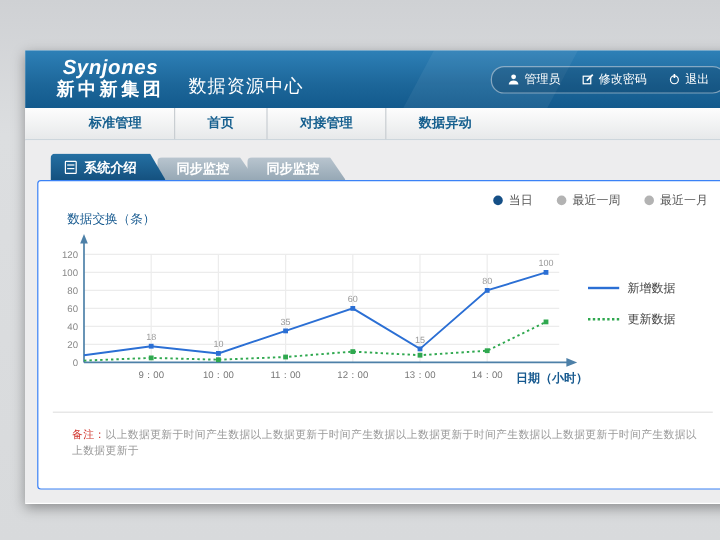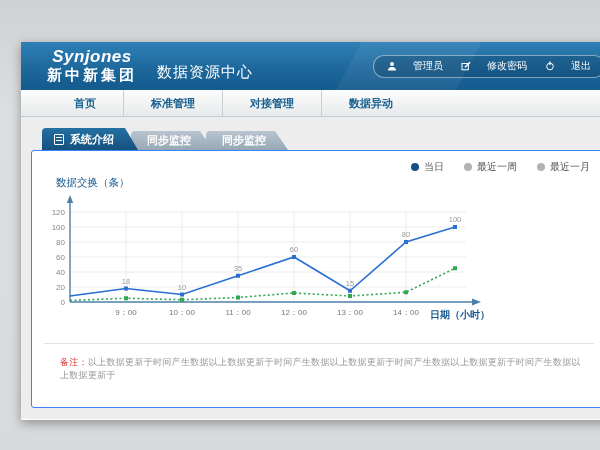--- a/index.html
+++ b/index.html
@@ -12,21 +12,21 @@
   .header{height:48px;background:linear-gradient(180deg,#2e80b7 0%,#1c6699 60%,#135a8d 100%);
           display:flex;align-items:center;padding:0 12px;box-sizing:border-box;position:relative;overflow:hidden}
   .header:after{content:"";position:absolute;right:150px;top:-20px;width:120px;height:95px;
           background:rgba(255,255,255,.06);transform:skewX(-28deg)}
   .logo{color:#fff;text-align:center;line-height:1.1;margin-left:14px}
   .logo-en{font-size:17px;font-weight:bold;font-style:italic;letter-spacing:.5px}
   .logo-cn{font-size:15px;font-weight:bold;letter-spacing:3px}
   .app-title{color:#fff;font-size:15px;margin-left:20px;margin-top:12px;letter-spacing:1px}
   .user-bar{margin-left:auto;display:flex;align-items:center;background:rgba(8,40,70,.22);
             border:1px solid rgba(255,255,255,.45);border-radius:11px;height:21px;padding:0 4px;z-index:2}
-  .user-item{display:flex;align-items:center;gap:16px;color:#fff;font-size:10px;padding:0 9px;cursor:pointer;white-space:nowrap}
+  .user-item{display:flex;align-items:center;gap:4px;color:#fff;font-size:10px;padding:0 9px;cursor:pointer;white-space:nowrap}
   .user-item svg{display:block}
   
   .navbar{height:27px;background:linear-gradient(180deg,#fdfdfd,#e7e9ea);border-bottom:1px solid #c2ccd4;
           display:flex;align-items:center;padding-left:26px;box-sizing:border-box}
   .nav-item{font-size:11px;font-weight:bold;color:#17608f;padding:0 27px;cursor:pointer;line-height:26px}
   .nav-item + .nav-item{border-left:1px solid #c9ced2}
   
   .content{background:#ededee;height:302px;padding-top:11px;box-sizing:border-box}
   .tabs{display:flex;align-items:flex-end;margin-left:21px;height:22px;position:relative}
   .tab{position:relative;color:#fff;font-size:11px;font-weight:bold;display:flex;align-items:center;
@@ -89,22 +89,22 @@
               <circle cx="5" cy="5.5" r="3.3" fill="none" stroke="#fff"></circle>
               <line x1="5" y1="0.6" x2="5" y2="4" stroke="#fff" stroke-width="1.3"></line>
             </svg>
           </span>
           <span>退出</span>
         </div>
       </div>
   </div>
 
   <div class="navbar">
+      <div class="nav-item">标准管理</div>
       <div class="nav-item">首页</div>
-      <div class="nav-item">标准管理</div>
       <div class="nav-item">对接管理</div>
       <div class="nav-item">数据异动</div>
     </div>
 
   <div class="content">
     <div class="tabs">
         <div class="tab active">
           <span class="tab-icon"></span>
           <span>系统介绍</span>
         </div>
@@ -179,20 +179,30 @@
           <text x="415" y="29" text-anchor="middle" font-size="7.5" fill="#999">100</text>
           <polyline points="30,107.5 86,105.25 142,106.75 198,104.5 254,100 310,103 366,99.25 415,75.25" fill="none" stroke="#2fa84f" stroke-width="1.6" stroke-dasharray="2,2.5"></polyline>
           <rect x="84" y="103.25" width="4" height="4" fill="#2fa84f"></rect>
           <rect x="140" y="104.75" width="4" height="4" fill="#2fa84f"></rect>
           <rect x="196" y="102.5" width="4" height="4" fill="#2fa84f"></rect>
           <rect x="252" y="98" width="4" height="4" fill="#2fa84f"></rect>
           <rect x="308" y="101" width="4" height="4" fill="#2fa84f"></rect>
           <rect x="364" y="97.25" width="4" height="4" fill="#2fa84f"></rect>
           <rect x="413" y="73.25" width="4" height="4" fill="#2fa84f"></rect>
         </svg>
+      <div class="chart-legend">
+          <div class="legend-item">
+            <span class="legend-line" style="border-top: 2px solid rgb(43, 111, 212);"></span>
+            <span class="legend-label">新增数据</span>
+          </div>
+          <div class="legend-item">
+            <span class="legend-line" style="border-top: 2px dotted rgb(47, 168, 79);"></span>
+            <span class="legend-label">更新数据</span>
+          </div>
+        </div>
       <div class="divider"></div>
       <div class="note">
         <span class="note-prefix">备注：</span><span>以上数据更新于时间产生数据以上数据更新于时间产生数据以上数据更新于时间产生数据以上数据更新于时间产生数据以上数据更新于</span>
       </div>
     </div>
   </div>
 
 </div>
 
 </body></html>

